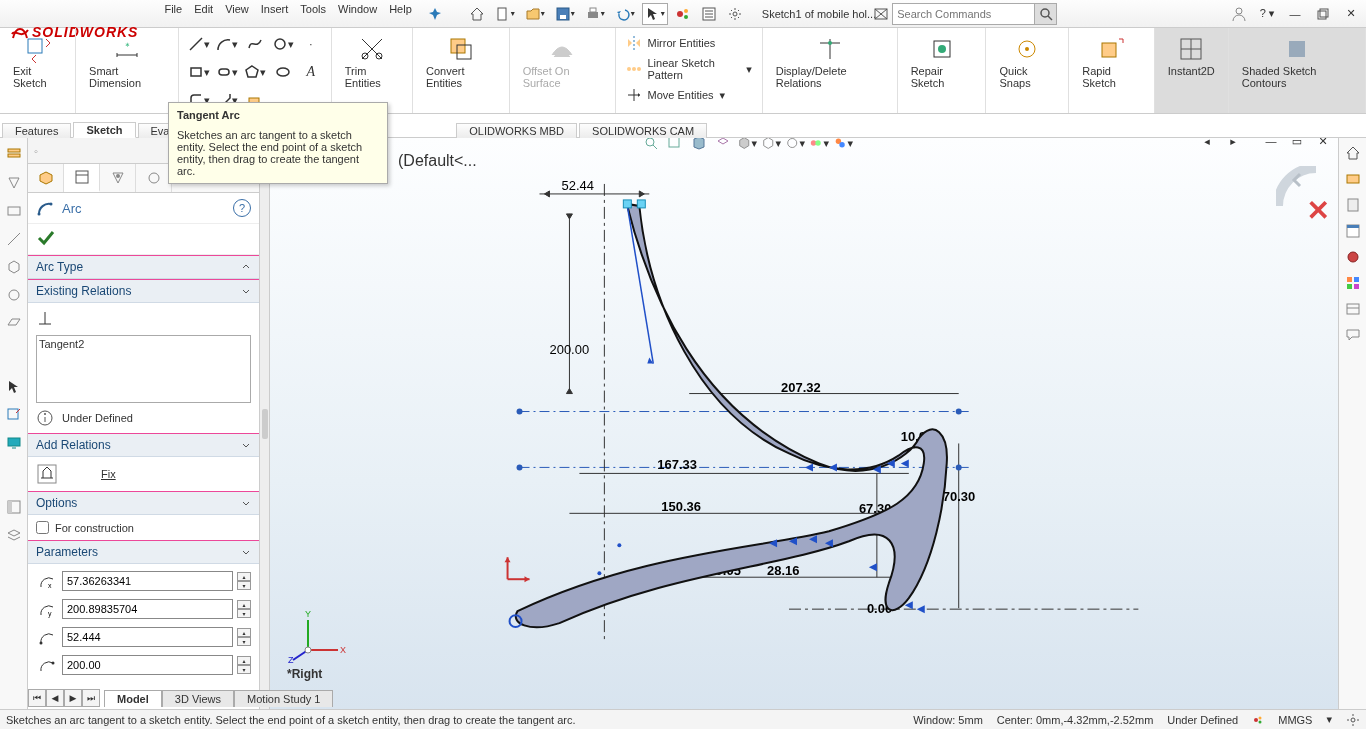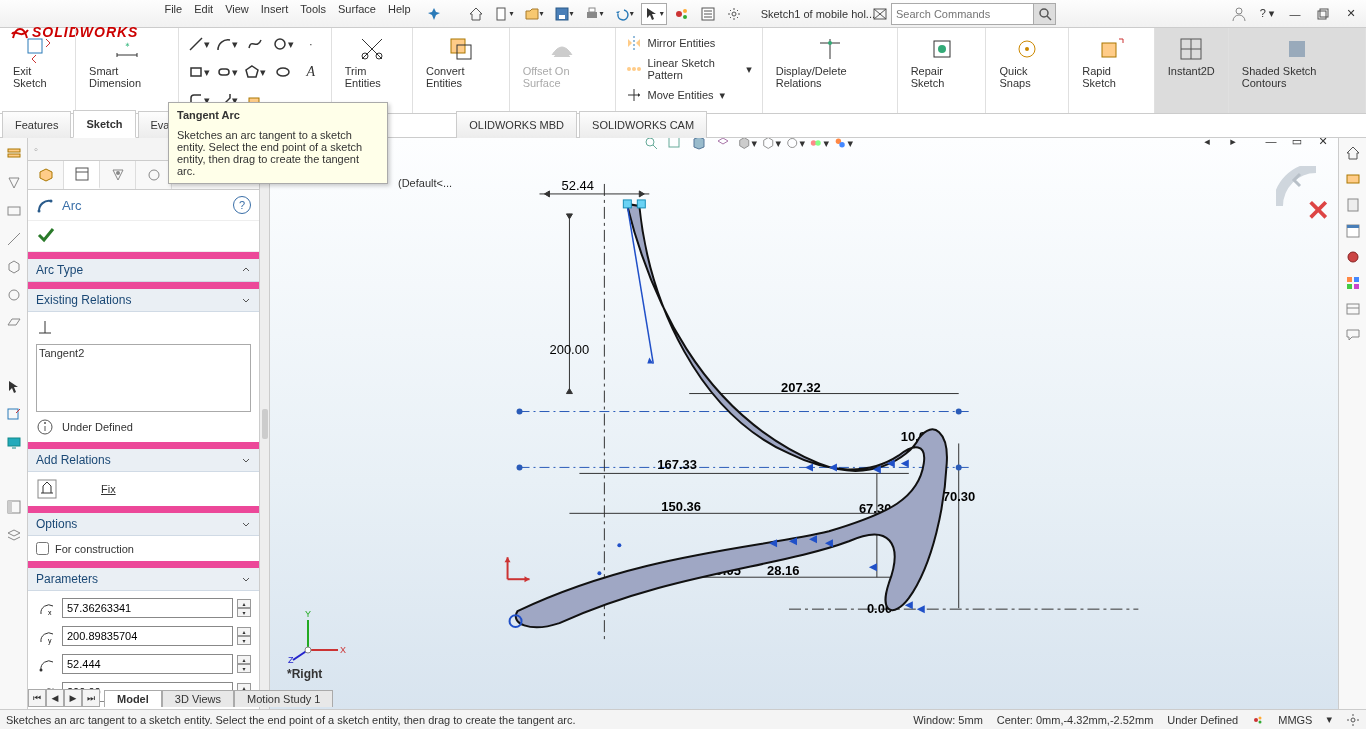--- a/index.html
+++ b/index.html
@@ -31,21 +31,21 @@
 .rbigbtn.disabled svg * { stroke:#ccc !important; fill:#ccc !important; }
 .rgrid { display:grid; grid-template-columns: repeat(5, 24px); grid-auto-rows:24px; gap:4px; }
 .rgrid .gcell { width:24px; height:24px; display:flex; align-items:center; justify-content:center; border:1px solid transparent; cursor:pointer; }
 .gdropdown { display:flex; align-items:center; }
 .rlist { display:flex; flex-direction:column; gap:4px; padding-top:2px; }
 .rlistitem { display:flex; align-items:center; gap:6px; cursor:pointer; padding:1px 2px; }
 .rlistitem .ricon-sm { width:16px; height:16px; display:flex; align-items:center; justify-content:center; }
 
 
 .tabs-row { height:24px; background:#fff; border-bottom:1px solid #ccc; display:flex; align-items:flex-end; padding-left:2px; }
-.tabs-row .tab { padding:7px 12px; border:1px solid #ccc; border-bottom:none; margin-right:2px; background:linear-gradient(#fdfdfd,#ececec); cursor:pointer; font-size:11px; position:relative; top:1px; }
+.tabs-row .tab { padding:1px 12px; border:1px solid #ccc; border-bottom:none; margin-right:2px; background:linear-gradient(#fdfdfd,#ececec); cursor:pointer; font-size:11px; position:relative; top:1px; }
 .tabs-row .tab.active { background:#fff; font-weight:bold; border-bottom:1px solid #fff; }
 
 
 .main { position:absolute; top:138px; bottom:20px; left:0; right:0; display:flex; }
 
 
 .vbar-left { width:28px; background:#f8f8f8; border-right:1px solid #ccc; display:flex; flex-direction:column; gap:6px; padding:6px 0; align-items:center; }
 .vicon { width:22px; height:22px; display:flex; align-items:center; justify-content:center; cursor:pointer; }
 .vbar-left .spacer { height:30px; }
 
@@ -53,41 +53,41 @@
 .prop-panel { width:232px; background:#fff; border-right:1px solid #ccc; display:flex; flex-direction:column; overflow-y:auto; position:relative; }
 .prop-header { height:26px; background:#f4f4f4; border-bottom:1px solid #ccc; display:flex; align-items:center; padding:0 6px; gap:6px; }
 .prop-tabs { display:flex; border-bottom:1px solid #ccc; background:#f8f8f8; }
 .prop-tab { width: 36px; height:28px; display:flex; align-items:center; justify-content:center; border-right:1px solid #ddd; cursor:pointer; }
 .prop-tab.active { background:#fff; border-bottom:2px solid #fff; }
 .prop-title { display:flex; align-items:center; gap:8px; padding:6px 8px; border-bottom:1px solid #eee; }
 .prop-title .ptitle { flex:1; font-size:13px; color:#3a6fa8; }
 .prop-title .help { width:18px; height:18px; border-radius:50%; border:1px solid #3a6fa8; display:flex; align-items:center; justify-content:center; color:#3a6fa8; font-size:11px; }
 .confirm-bar { padding:4px 8px; border-bottom:1px solid #eee; }
 .confirm-bar svg { cursor:pointer; }
-.section-head { background:#eaeff4; padding:4px 8px; font-size:12px; font-weight:500; color:#1a4875; border-top:7px solid #ec4899; border-bottom:1px solid #d0dae5; display:flex; align-items:center; justify-content:space-between; }
+.section-head { background:#eaeff4; padding:4px 8px; font-size:12px; font-weight:500; color:#1a4875; border-top:1px solid #ec4899; border-bottom:1px solid #d0dae5; display:flex; align-items:center; justify-content:space-between; }
 .chev { width:10px; height:10px; }
 .section-body { padding:6px 8px; display:flex; flex-direction:column; gap:6px; }
 .relations-box { border:1px solid #aaa; height:68px; background:#fff; padding:2px; font-size:11px; }
 .rel-item { display:flex; align-items:center; gap:4px; }
 .status-line { display:flex; align-items:center; gap:8px; color:#333; }
 .opt-row { display:flex; align-items:center; gap:6px; }
 .param-row { display:flex; align-items:center; gap:4px; }
 .param-row .pi { width:22px; height:22px; display:flex; align-items:center; justify-content:center; }
 .param-row input { flex:1; border:1px solid #888; height:20px; padding:0 4px; font-size:11px; }
 .spin { display:flex; flex-direction:column; }
 .spin div { width:14px; height:9px; border:1px solid #999; background:#f4f4f4; display:flex; align-items:center; justify-content:center; font-size:6px; cursor:pointer; }
 .panel-splitter { width:10px; background:#eee; cursor:ew-resize; border-right:1px solid #ccc; position:relative;}
 .panel-splitter .grip { position:absolute; top:50%; left:2px; width:6px; height:30px; background:#ccc; border-radius:2px; transform:translateY(-50%);}
 
 
 .viewport { flex:1; position:relative; background:linear-gradient(#fdfeff, #e8f0f6 60%, #d8e4ef); overflow:hidden; }
 .viewport svg.sketch { position:absolute; left:0; top:0; width:100%; height:100%; }
 .triad { position:absolute; left:18px; bottom:44px; width:60px; height:60px; }
 .view-label { position:absolute; left:17px; bottom:28px; font-weight:bold; font-size:12px; }
-.default-label { position:absolute; left:128px; top:14px; font-size:11px; color:#333;margin-top:25px; }
+.default-label { position:absolute; left:128px; top:14px; font-size:16px; color:#333; }
 .corner-arrow { position:absolute; right:18px; top:28px; width:44px; height:44px; }
 
 
 .vbar-right { width:28px; background:#f8f8f8; border-left:1px solid #ccc; display:flex; flex-direction:column; gap:4px; padding:4px 0; align-items:center; }
 
 
 .bottom-tabs { position:absolute; left:28px; bottom:20px; height:22px; display:flex; align-items:center; z-index:2; background:transparent;}
 .btab-ctrl { display:flex; }
 .btab-ctrl div { width:18px; height:18px; border:1px solid #aaa; background:#f4f4f4; display:flex; align-items:center; justify-content:center; font-size:9px; cursor:pointer;}
 .btabs { display:flex; margin-left:4px; }
@@ -116,21 +116,21 @@
         <path d="M2 12 C 5 6, 11 18, 18 8" stroke="#c00" stroke-width="2" fill="none"></path>
       </svg>
     <span class="logo-text">SOLIDWORKS</span>
   </div>
   <div class="menubar">
     <span>File</span>
     <span>Edit</span>
     <span>View</span>
     <span>Insert</span>
     <span>Tools</span>
-    <span>Surface</span>
+    <span>Window</span>
     <span>Help</span>
     <span class="ticon">
         <svg width="14" height="14" viewBox="0 0 14 14">
           <path d="M7 1 L9 5 L13 6 L9 8 L7 13 L5 8 L1 6 L5 5 Z" fill="#2a7ab8"></path>
         </svg>
       </span>
   </div>
 
   <div class="title-toolbar">
     <div class="ticon">

